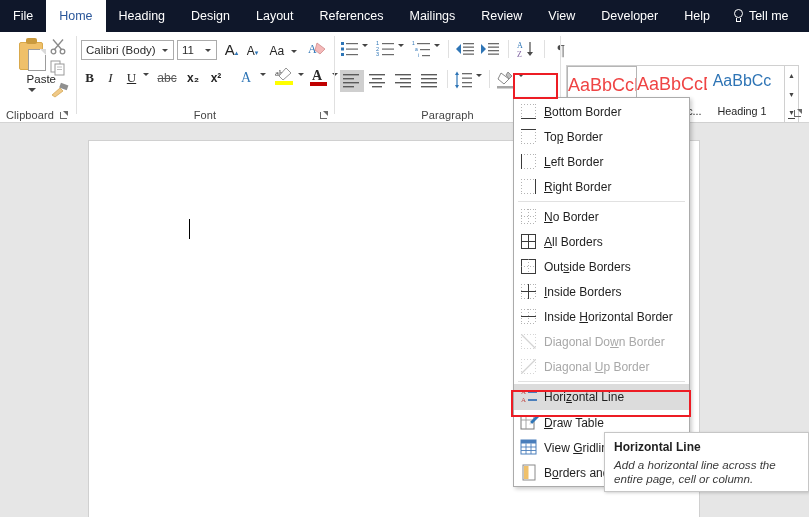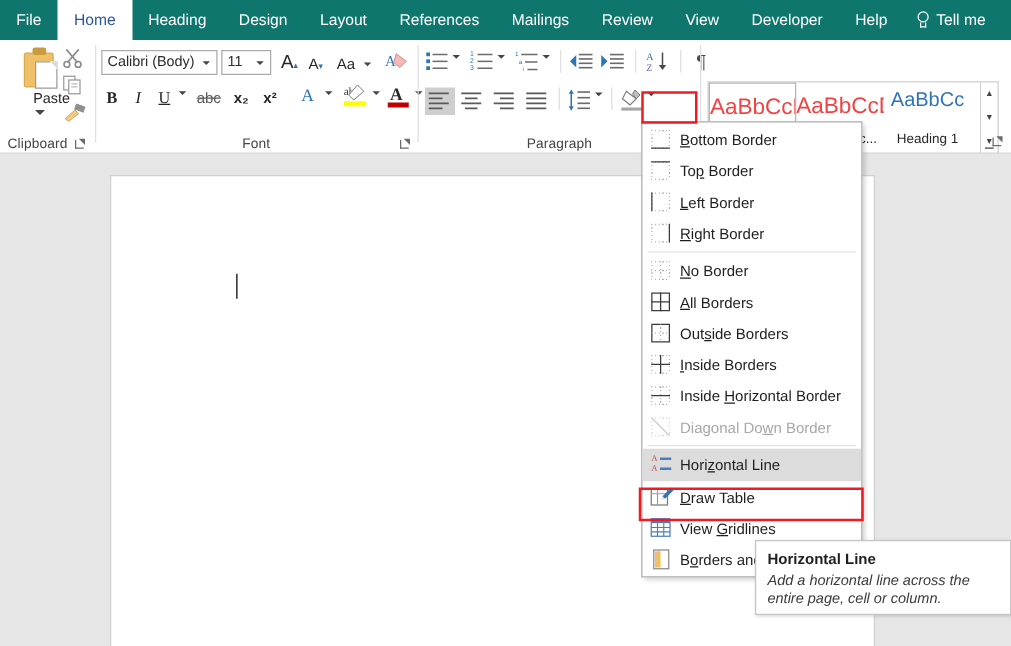--- a/index.html
+++ b/index.html
@@ -8,21 +8,21 @@
     font-family: "Liberation Sans", sans-serif;
     font-size: 12px;
     background: #ffffff;
     color: #262626;
     position: relative;
   }
 
   
   .tabstrip{
     position:absolute; left:0; top:0; width:809px; height:32px;
-    background:#0f766e; display:flex; align-items:flex-end;
+    background:#0f172a; display:flex; align-items:flex-end;
   }
   .tab{
     height:32px; line-height:32px; padding:0 13px;
     color:#ffffff; font-size:12.5px; white-space:nowrap; cursor:default;
   }
   .tab.active{
     background:#ffffff; color:#2B579A;text-align:center;
   }
   .tellme{ display:flex; align-items:center; gap:5px; padding:0 10px; height:32px; color:#fff; font-size:12.5px;}
   .bulb{ width:11px; height:14px; position:relative; display:inline-block;}
@@ -534,20 +534,31 @@
       <span class="bi" style="opacity:.55">
         <span class="d"></span>
         <svg class="diag" viewBox="0 0 15 15">
             <line x1="0.5" y1="0.5" x2="14.5" y2="14.5" stroke="#b0b0b0" stroke-width="1.2"></line>
           </svg>
       </span>
     </span>
     <span class="tx">Diagonal Do<span class="u">w</span>n Border</span>
   </div>
 
+  <div class="mi dis">
+    <span class="ic">
+      <span class="bi" style="opacity:.55">
+        <span class="d"></span>
+        <svg class="diag" viewBox="0 0 15 15">
+            <line x1="0.5" y1="14.5" x2="14.5" y2="0.5" stroke="#b0b0b0" stroke-width="1.2"></line>
+          </svg>
+      </span>
+    </span>
+    <span class="tx">Diagonal <span class="u">U</span>p Border</span>
+  </div>
 
   <div class="msep"></div>
 
   <div class="mi hl" style="height:26px">
     <span class="ic">
       <span class="hlic">
         <span class="aa" style="top:0">A</span>
           <span class="ln" style="top:2.5px;width:9px"></span>
         <span class="aa" style="top:8px">A</span>
           <span class="ln" style="top:10.5px;width:9px"></span>

